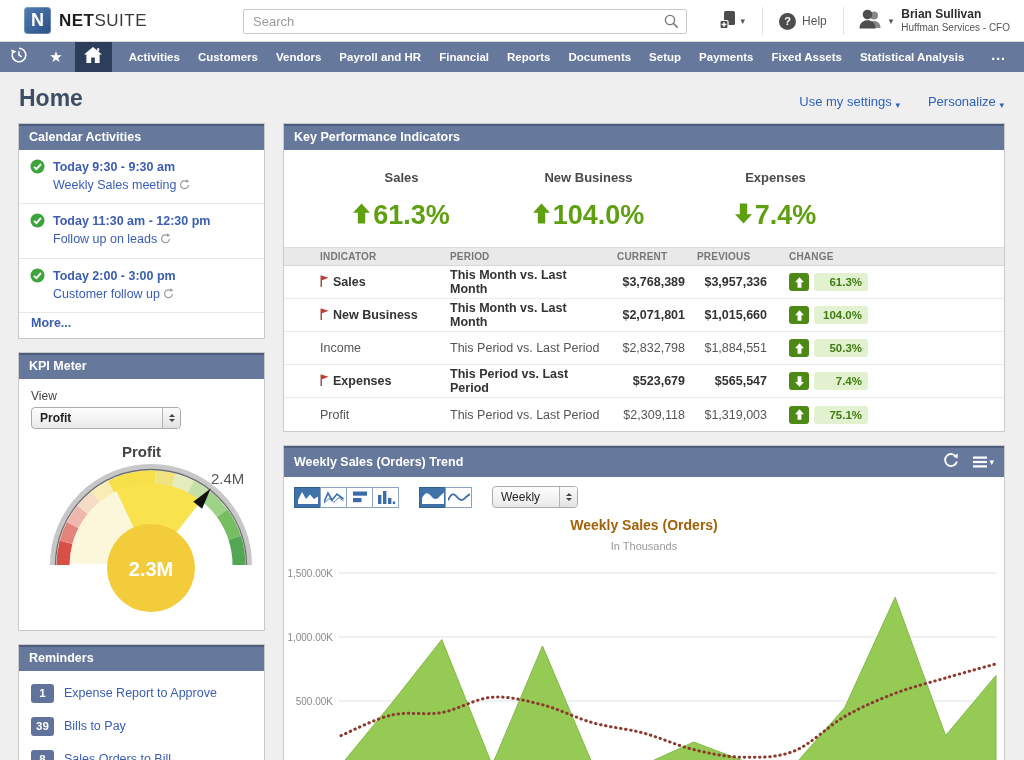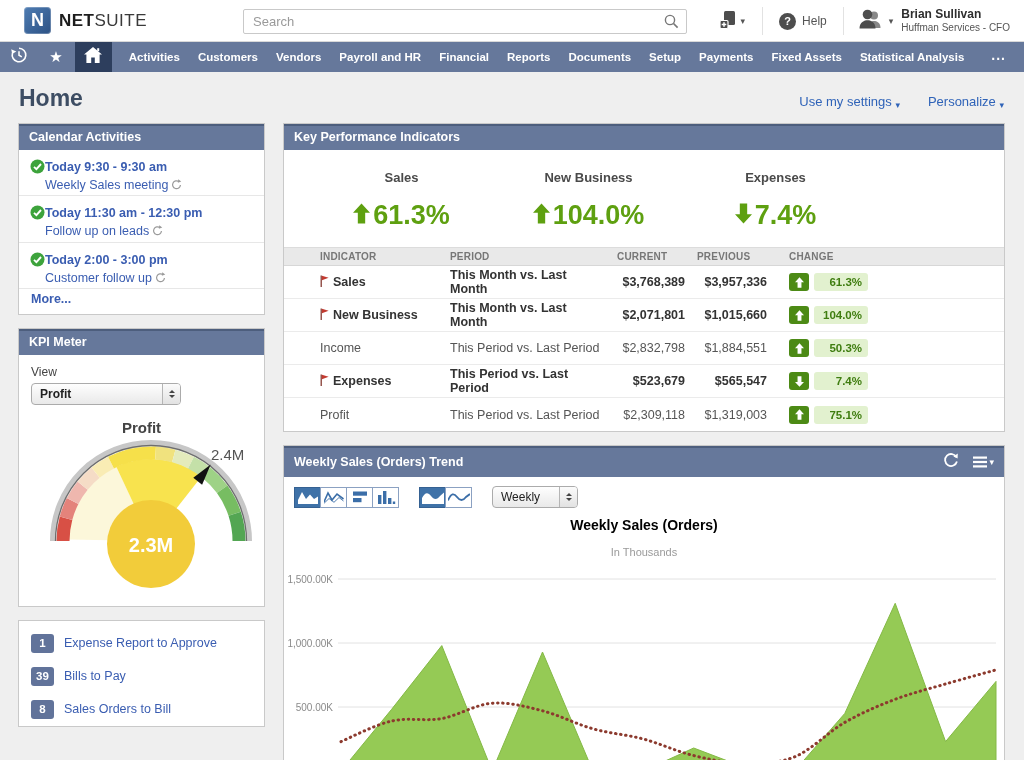--- a/index.html
+++ b/index.html
@@ -51,21 +51,21 @@
   
   .cols { display:flex; gap:18px; padding:0 19px 0 18px; align-items:flex-start; }
   .left-col { width:247px; flex:none; }
   .main-col { flex:1; min-width:0; }
   .panel { background:#fff; border:1px solid #c9c9c9; margin-bottom:13px; }
   .panel-header { background:#66789b; border-top:2px solid #4d5e7d; color:#fff; font-size:12.5px; font-weight:bold;
                   padding:4px 10px 6px; display:flex; align-items:center; }
   .ph-icons { margin-left:auto; display:flex; align-items:center; gap:14px; }
 
   
-  .cal-item { display:flex; gap:0; padding:8px 10px 1px 11px; border-bottom:1px solid #e7e7e7; }
+  .cal-item { display:flex; gap:8px; padding:8px 10px 9px 11px; border-bottom:1px solid #e7e7e7; }
   .cal-text { font-size:12.5px; color:#3a5db1; line-height:1.45; }
   .cal-time { font-weight:bold; }
   .cal-name .recur { margin-left:3px; position:relative; top:1px; }
   .cal-more { font-size:12.5px; font-weight:bold; color:#3a5db1; padding:3px 12px 8px; cursor:pointer; }
 
   
   .meter-body { padding:10px 12px 14px; }
   .view-label { font-size:12px; color:#444; }
   .fake-select { margin-top:4px; width:150px; height:22px; border:1px solid #ababab; border-radius:4px;
                  background:linear-gradient(#fefefe,#e9e9e9); display:flex; align-items:center; cursor:pointer; }
@@ -109,22 +109,22 @@
 
   
   .toolbar { display:flex; align-items:center; gap:20px; padding:9px 10px 7px; }
   .btn-group { display:flex; }
   .icon-btn { width:27px; height:21px; border:1px solid #8ba1c2; background:#fff; display:flex; align-items:center;
               justify-content:center; cursor:pointer; }
   .icon-btn + .icon-btn { margin-left:-1px; }
   .icon-btn.selected { background:#3f72a8; border-color:#3561926; border-color:#356192; }
   .trend-select { width:86px; margin-top:0; }
   .chart-titles { text-align:center; margin-top:2px; }
-  .chart-title { font-size:14px; font-weight:bold; color:#000000; }
-  .chart-subtitle { font-size:11px; color:#9a9a9a; margin-top:13px; }
+  .chart-title { font-size:14px; font-weight:bold; color:#a16207; }
+  .chart-subtitle { font-size:11px; color:#9a9a9a; margin-top:7px; }
   .chart-host { display:block; margin-top:4px; }
 </style>
 </head>
 <body>
 
 <div class="topbar">
   <div class="logo">
     <div class="logo-mark">N</div>
     <div class="logo-text"><b>NET</b><span>SUITE</span></div>
   </div>
@@ -303,20 +303,23 @@
                 <path d="M 179.7 26.6 L 162.3 39.8 L 171.1 46.7 Z" fill="#111"></path>
                 <circle cx="120" cy="106" r="44" fill="#f2cc3a"></circle>
                 <text x="120" y="114" text-anchor="middle" font-size="20" font-weight="bold" fill="#fff" font-family="Liberation Sans, sans-serif">2.3M</text>
                 <text x="180" y="22" font-size="15" fill="#555" font-family="Liberation Sans, sans-serif">2.4M</text>
               </svg></div>
         </div>
       </div>
     </div>
 
     <div class="panel">
+      <div class="panel-header">
+          <span>Reminders</span>
+        </div>
       <div class="rem-pad"></div>
       <div id="rem-list">
           <div class="rem-item">
             <span class="rem-badge">1</span>
                  <span class="rem-label">Expense Report to Approve</span>
           </div>
           <div class="rem-item">
             <span class="rem-badge">39</span>
                  <span class="rem-label">Bills to Pay</span>
           </div>

